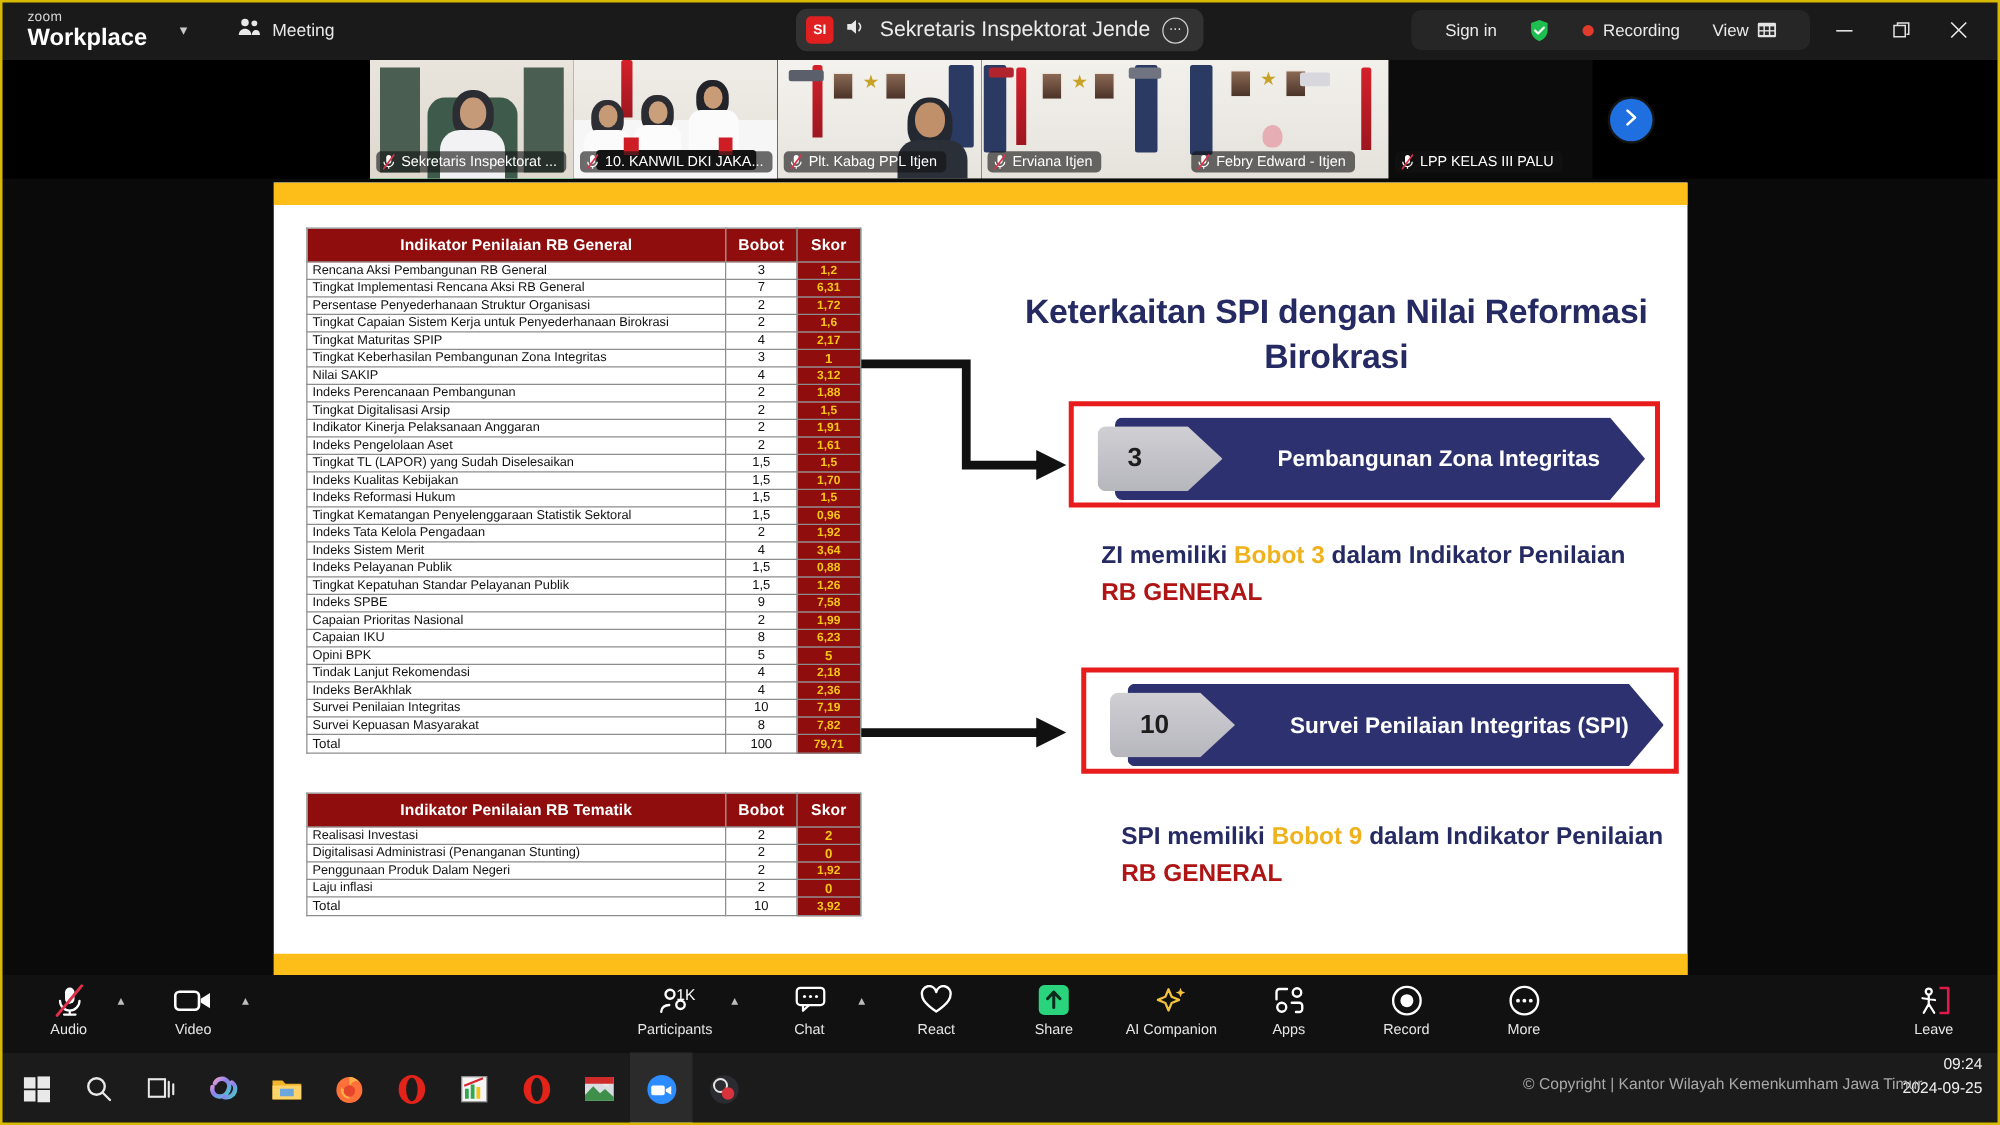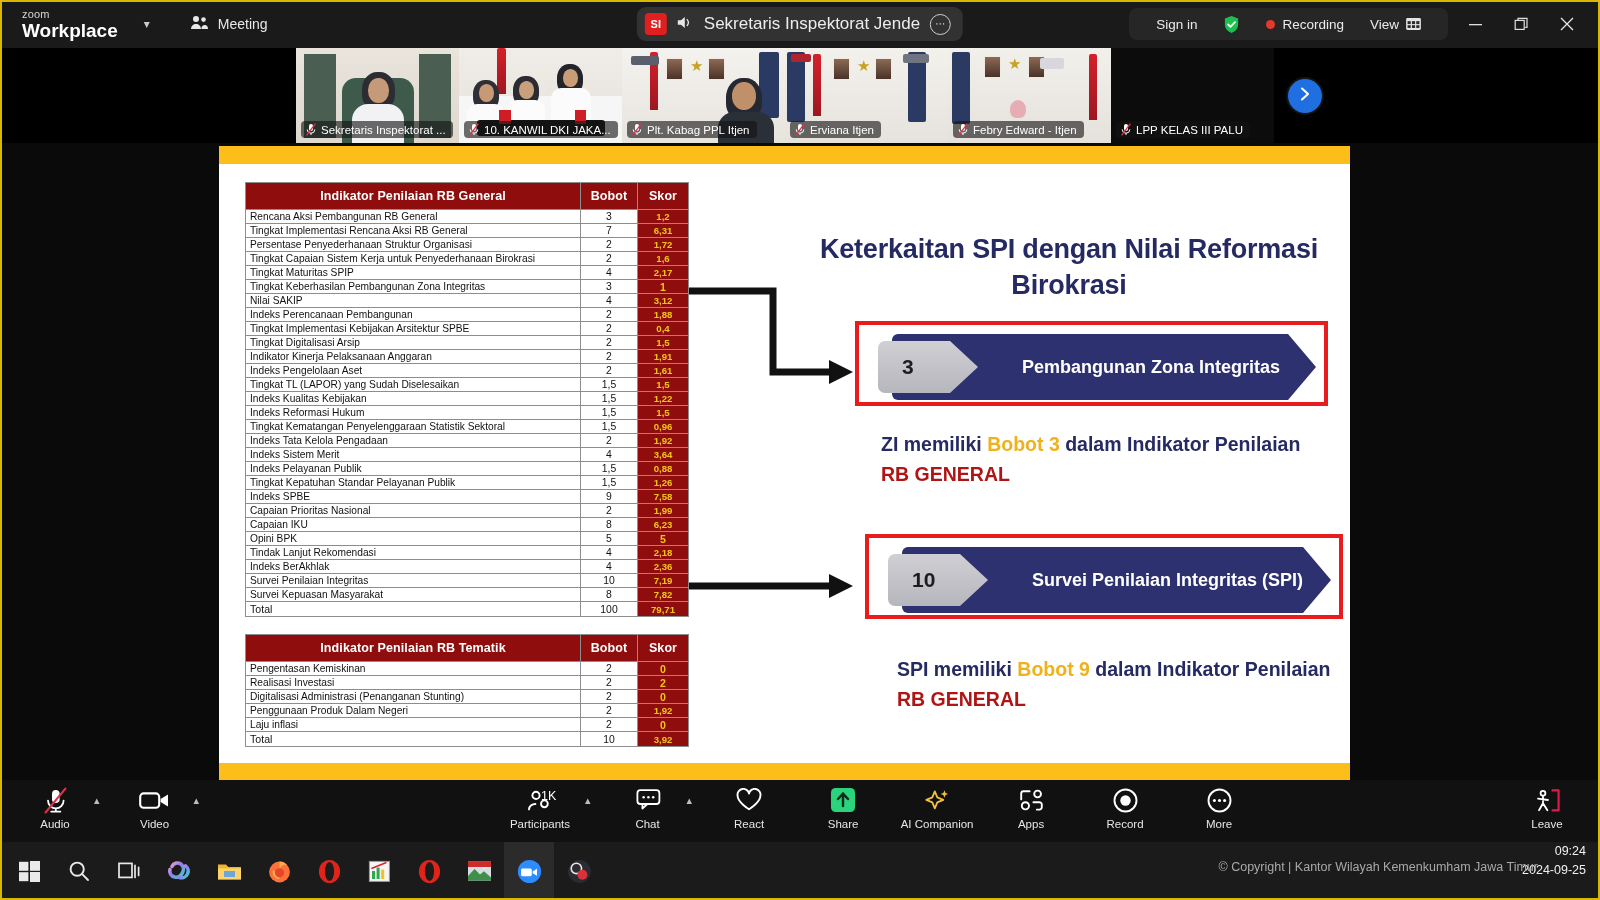--- a/index.html
+++ b/index.html
@@ -458,25 +458,20 @@
               <td class="nm">Nilai SAKIP</td>
               <td class="bb">4</td>
               <td class="sk">3,12</td>
             </tr>
             <tr>
               <td class="nm">Indeks Perencanaan Pembangunan</td>
               <td class="bb">2</td>
               <td class="sk">1,88</td>
             </tr>
             <tr>
-              <td class="nm">Tingkat Implementasi Kebijakan Arsitektur SPBE</td>
-              <td class="bb">2</td>
-              <td class="sk">0,4</td>
-            </tr>
-            <tr>
               <td class="nm">Tingkat Digitalisasi Arsip</td>
               <td class="bb">2</td>
               <td class="sk">1,5</td>
             </tr>
             <tr>
               <td class="nm">Indikator Kinerja Pelaksanaan Anggaran</td>
               <td class="bb">2</td>
               <td class="sk">1,91</td>
             </tr>
             <tr>
@@ -485,21 +480,21 @@
               <td class="sk">1,61</td>
             </tr>
             <tr>
               <td class="nm">Tingkat TL (LAPOR) yang Sudah Diselesaikan</td>
               <td class="bb">1,5</td>
               <td class="sk">1,5</td>
             </tr>
             <tr>
               <td class="nm">Indeks Kualitas Kebijakan</td>
               <td class="bb">1,5</td>
-              <td class="sk">1,22</td>
+              <td class="sk">1,70</td>
             </tr>
             <tr>
               <td class="nm">Indeks Reformasi Hukum</td>
               <td class="bb">1,5</td>
               <td class="sk">1,5</td>
             </tr>
             <tr>
               <td class="nm">Tingkat Kematangan Penyelenggaraan Statistik Sektoral</td>
               <td class="bb">1,5</td>
               <td class="sk">0,96</td>
@@ -580,25 +575,20 @@
           </colgroup>
         <thead>
             <tr class="hdr">
           <th>Indikator Penilaian RB Tematik</th>
           <th>Bobot</th>
           <th>Skor</th>
         </tr>
           </thead>
         <tbody>
             <tr>
-              <td class="nm">Pengentasan Kemiskinan</td>
-              <td class="bb">2</td>
-              <td class="sk big">0</td>
-            </tr>
-            <tr>
               <td class="nm">Realisasi Investasi</td>
               <td class="bb">2</td>
               <td class="sk big">2</td>
             </tr>
             <tr>
               <td class="nm">Digitalisasi Administrasi (Penanganan Stunting)</td>
               <td class="bb">2</td>
               <td class="sk big">0</td>
             </tr>
             <tr>

